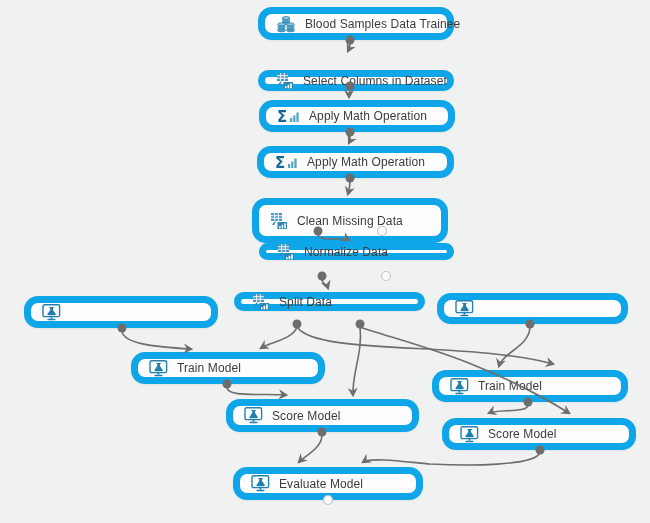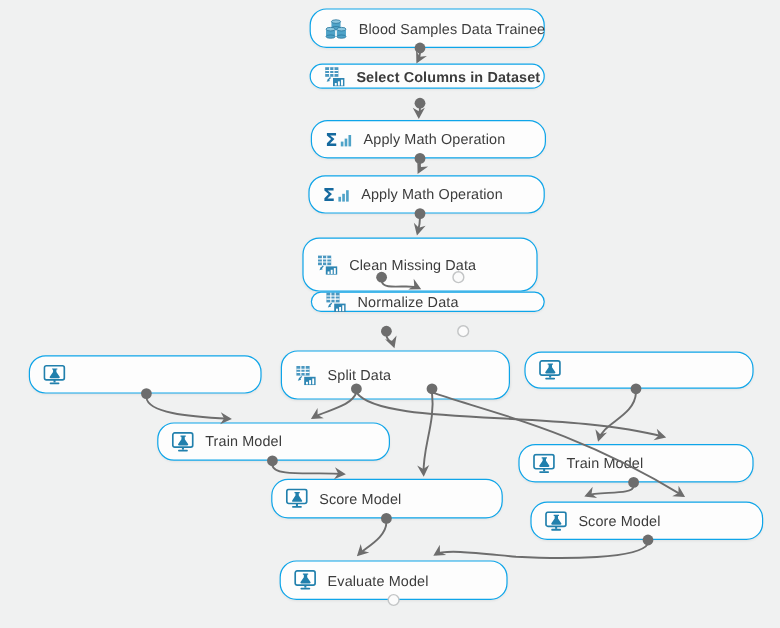--- a/index.html
+++ b/index.html
@@ -2,21 +2,21 @@
 <html><head>
 <meta charset="utf-8">
 <style>
   html,body{margin:0;padding:0;background:#f0f1f1;}
   #canvas{
     position:relative;width:650px;height:523px;overflow:hidden;
     background:#f0f1f1;font-family:"Liberation Sans",sans-serif;
   }
   .node{
     position:absolute;box-sizing:border-box;display:flex;align-items:center;
-    background:#fdfdfd;border:1px solid #0ea5e9;border-radius:14px;
+    background:#fdfdfd;border:7px solid #0ea5e9;border-radius:14px;
     padding:0 10px 0 11px;gap:9px;box-shadow:0 1px 2px rgba(0,0,0,0.06);
     cursor:pointer;
   }
   .node .label{font-size:12px;color:#3c3c3c;white-space:nowrap;letter-spacing:0.1px;}
   .node .icon{display:flex;align-items:center;justify-content:center;flex:0 0 auto;}
   #wires{position:absolute;left:0;top:0;width:650px;height:523px;pointer-events:none;z-index:5;}
   .wire{fill:none;stroke:#6d6d6d;stroke-width:1.6;}
   .port-filled{fill:#6d6d6d;stroke:none;}
   .port-open{fill:#fbfbfb;stroke:#c3c5c6;stroke-width:1.2;}
 </style>
@@ -36,21 +36,21 @@
               <ellipse cx="5.5" cy="15.5" rx="3.8" ry="1.4" fill="#4fa3c8"></ellipse>
               <ellipse cx="5.5" cy="9.3" rx="3.8" ry="1.5" fill="#8ec8e0"></ellipse>
               <rect x="10.7" y="9.3" width="7.6" height="6.2" fill="#4fa3c8" stroke="none"></rect>
               <ellipse cx="14.5" cy="15.5" rx="3.8" ry="1.4" fill="#4fa3c8"></ellipse>
               <ellipse cx="14.5" cy="9.3" rx="3.8" ry="1.5" fill="#8ec8e0"></ellipse>
             </g>
           </svg>
         </span>
         <span class="label">Blood Samples Data Trainee</span>
       </div>
-      <div class="node" style="left: 258px; top: 53px; width: 196px; height: 21px; font-weight: bold;">
+      <div class="node" style="left: 258px; top: 70px; width: 196px; height: 21px;">
         <span class="icon">
           <svg width="18" height="17" viewBox="0 0 18 17">
             <rect x="1" y="1" width="11" height="8" fill="#4a97c0"></rect>
             <g stroke="#ffffff" stroke-width="0.9">
               <line x1="4.7" y1="1" x2="4.7" y2="9"></line>
               <line x1="8.3" y1="1" x2="8.3" y2="9"></line>
               <line x1="1" y1="3.7" x2="12" y2="3.7"></line>
               <line x1="1" y1="6.3" x2="12" y2="6.3"></line>
             </g>
             <line x1="5.4" y1="9.6" x2="3.4" y2="11.8" stroke="#2e86b3" stroke-width="1.1"></line>
@@ -138,21 +138,21 @@
       <div class="node" style="left: 24px; top: 296px; width: 194px; height: 32px;">
         <span class="icon">
           <svg width="19" height="17" viewBox="0 0 19 17">
             <rect x="1" y="0.8" width="16.6" height="11.8" rx="1.6" fill="#ffffff" stroke="#2180ad" stroke-width="1.4"></rect>
             <path d="M7.4,3 h4.4 v1 h-0.8 v2 l2.7,4 c0.35,0.55 0,1.2 -0.7,1.2 h-6.8 c-0.7,0 -1.05,-0.65 -0.7,-1.2 l2.7,-4 v-2 h-0.8 z" fill="#2180ad"></path>
             <rect x="8.6" y="12.6" width="1.7" height="2.1" fill="#2180ad"></rect>
             <rect x="5.4" y="14.7" width="8.1" height="1.5" rx="0.6" fill="#2180ad"></rect>
           </svg>
         </span>
       </div>
-      <div class="node" style="left: 234px; top: 292px; width: 191px; height: 41px;">
+      <div class="node" style="left: 234px; top: 292px; width: 191px; height: 19px;">
         <span class="icon">
           <svg width="18" height="17" viewBox="0 0 18 17">
             <rect x="1" y="1" width="11" height="8" fill="#4a97c0"></rect>
             <g stroke="#ffffff" stroke-width="0.9">
               <line x1="4.7" y1="1" x2="4.7" y2="9"></line>
               <line x1="8.3" y1="1" x2="8.3" y2="9"></line>
               <line x1="1" y1="3.7" x2="12" y2="3.7"></line>
               <line x1="1" y1="6.3" x2="12" y2="6.3"></line>
             </g>
             <line x1="5.4" y1="9.6" x2="3.4" y2="11.8" stroke="#2e86b3" stroke-width="1.1"></line>

